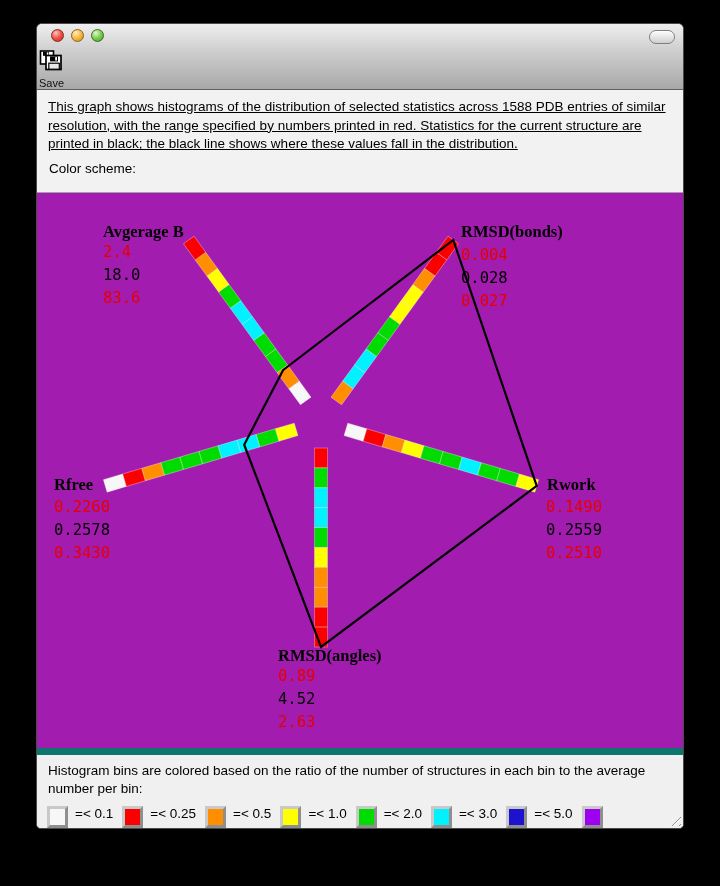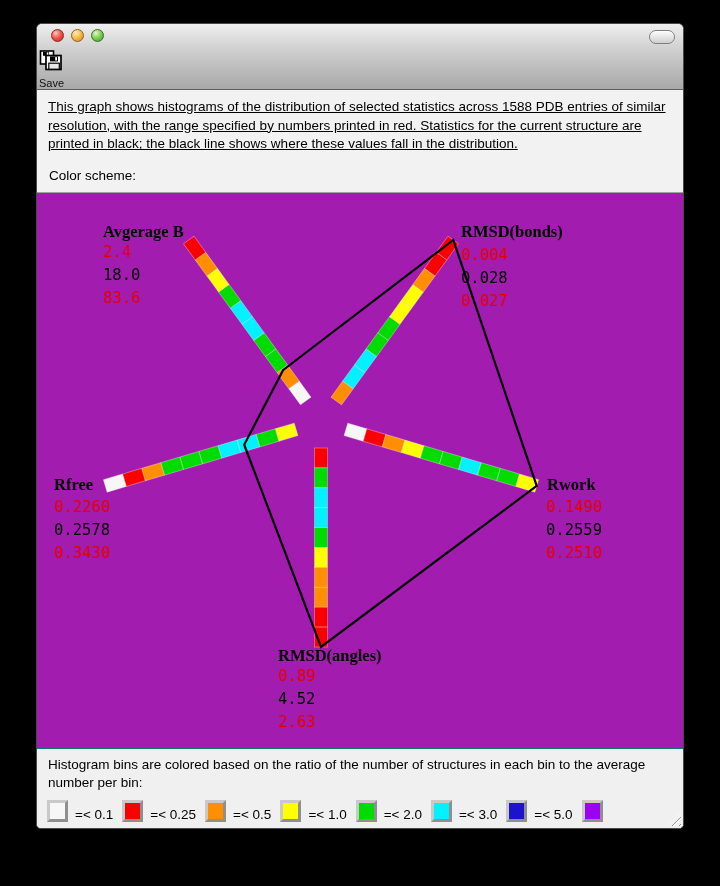--- a/index.html
+++ b/index.html
@@ -17,42 +17,42 @@
   .light.yellow{background:radial-gradient(circle at 35% 28%,#ffeec0,#f6b83f 50%,#c8862a);border-color:#8f611c;}
   .light.green{background:radial-gradient(circle at 35% 28%,#dff7cf,#7ccc4e 50%,#3f9c2d;);border-color:#376f22;background:radial-gradient(circle at 35% 28%,#dff7cf,#7ccc4e 50%,#3f9c2d);}
   .pill{position:absolute;right:8px;top:6px;width:24px;height:12px;border-radius:7px;border:1px solid #7e7e7e;
         background:linear-gradient(#fdfdfd,#cfcfcf);box-shadow:inset 0 1px 1px #fff;}
   .toolbar{position:relative;height:42px;}
   .tool-save{position:absolute;left:2px;top:1px;width:42px;text-align:left;cursor:default;}
   .tool-save .cap{font-size:11px;color:#111;margin-top:1px;}
   
   .desc{flex:0 0 102px;background:#f2f2f2;position:relative;border-bottom:1px solid #a2a2a2;}
   .desc-text{position:absolute;left:11px;top:8px;width:632px;font-size:13.5px;line-height:1.38;color:#000;text-decoration:underline;}
-  .scheme-row{position:absolute;left:12px;top:71px;height:22px;display:flex;align-items:flex-end;}
+  .scheme-row{position:absolute;left:12px;top:71px;height:22px;display:flex;align-items:flex-start;}
   .scheme-label{font-size:13.5px;color:#000;margin-right:11px;}
   .dropdown{position:relative;width:227px;height:22px;border:1px solid #6f6f6f;border-radius:11px;background:#fff;
             box-shadow:0 1px 1px rgba(255,255,255,.8);}
   .dropdown .value{position:absolute;left:12px;top:3px;font-size:13.5px;color:#000;white-space:nowrap;}
   .stepper{position:absolute;right:0;top:0;bottom:0;width:23px;border-radius:0 11px 11px 0;
            background:linear-gradient(#a7c6fb,#5b8bee 45%,#2f5fd8);border-left:1px solid #5470b8;}
   .stepper .up,.stepper .dn{position:absolute;left:7px;width:0;height:0;border-left:4.5px solid transparent;border-right:4.5px solid transparent;}
   .stepper .up{top:4px;border-bottom:5px solid #fff;}
   .stepper .dn{bottom:4px;border-top:5px solid #fff;}
   
   .plot{flex:0 0 555px;background:#a21caf;position:relative;}
   .plot svg{display:block;}
   .axis-title{font-family:"Liberation Serif",serif;font-size:16.5px;font-weight:bold;fill:#000;}
   .axis-val{font-family:"DejaVu Sans Mono",monospace;font-size:15.5px;}
   .val-red{fill:#e60000;}
   .val-black{fill:#000000;}
   
-  .legend{flex:1 1 auto;background:#f0f0f0;border-top:1px solid #0f766e;position:relative;}
+  .legend{flex:1 1 auto;background:#f0f0f0;border-top:7px solid #0f766e;position:relative;}
   .legend-text{position:absolute;left:11px;top:7px;width:600px;font-size:13.5px;line-height:1.35;color:#000;}
   .bins{position:absolute;left:10px;top:51px;right:8px;display:flex;align-items:center;gap:9px;}
-  .bin{display:flex;align-items:flex-end;gap:7px;}
+  .bin{display:flex;align-items:flex-start;gap:7px;}
   .swatch{width:15px;height:16px;border:3px solid;border-color:#cicici #8f8f8f #8f8f8f #c9c9c9;border-color:#c9c9c9 #8f8f8f #8f8f8f #c9c9c9;}
   .bin-label{font-size:13.5px;color:#000;white-space:nowrap;}
   .grip{position:absolute;right:2px;bottom:2px;width:14px;height:14px;
         background:repeating-linear-gradient(135deg,rgba(0,0,0,0) 0 3px,#909090 3px 4px,rgba(255,255,255,.7) 4px 5px);
         clip-path:polygon(100% 0,100% 100%,0 100%);}
 </style>
 </head>
 <body>
 
 <div class="window">

